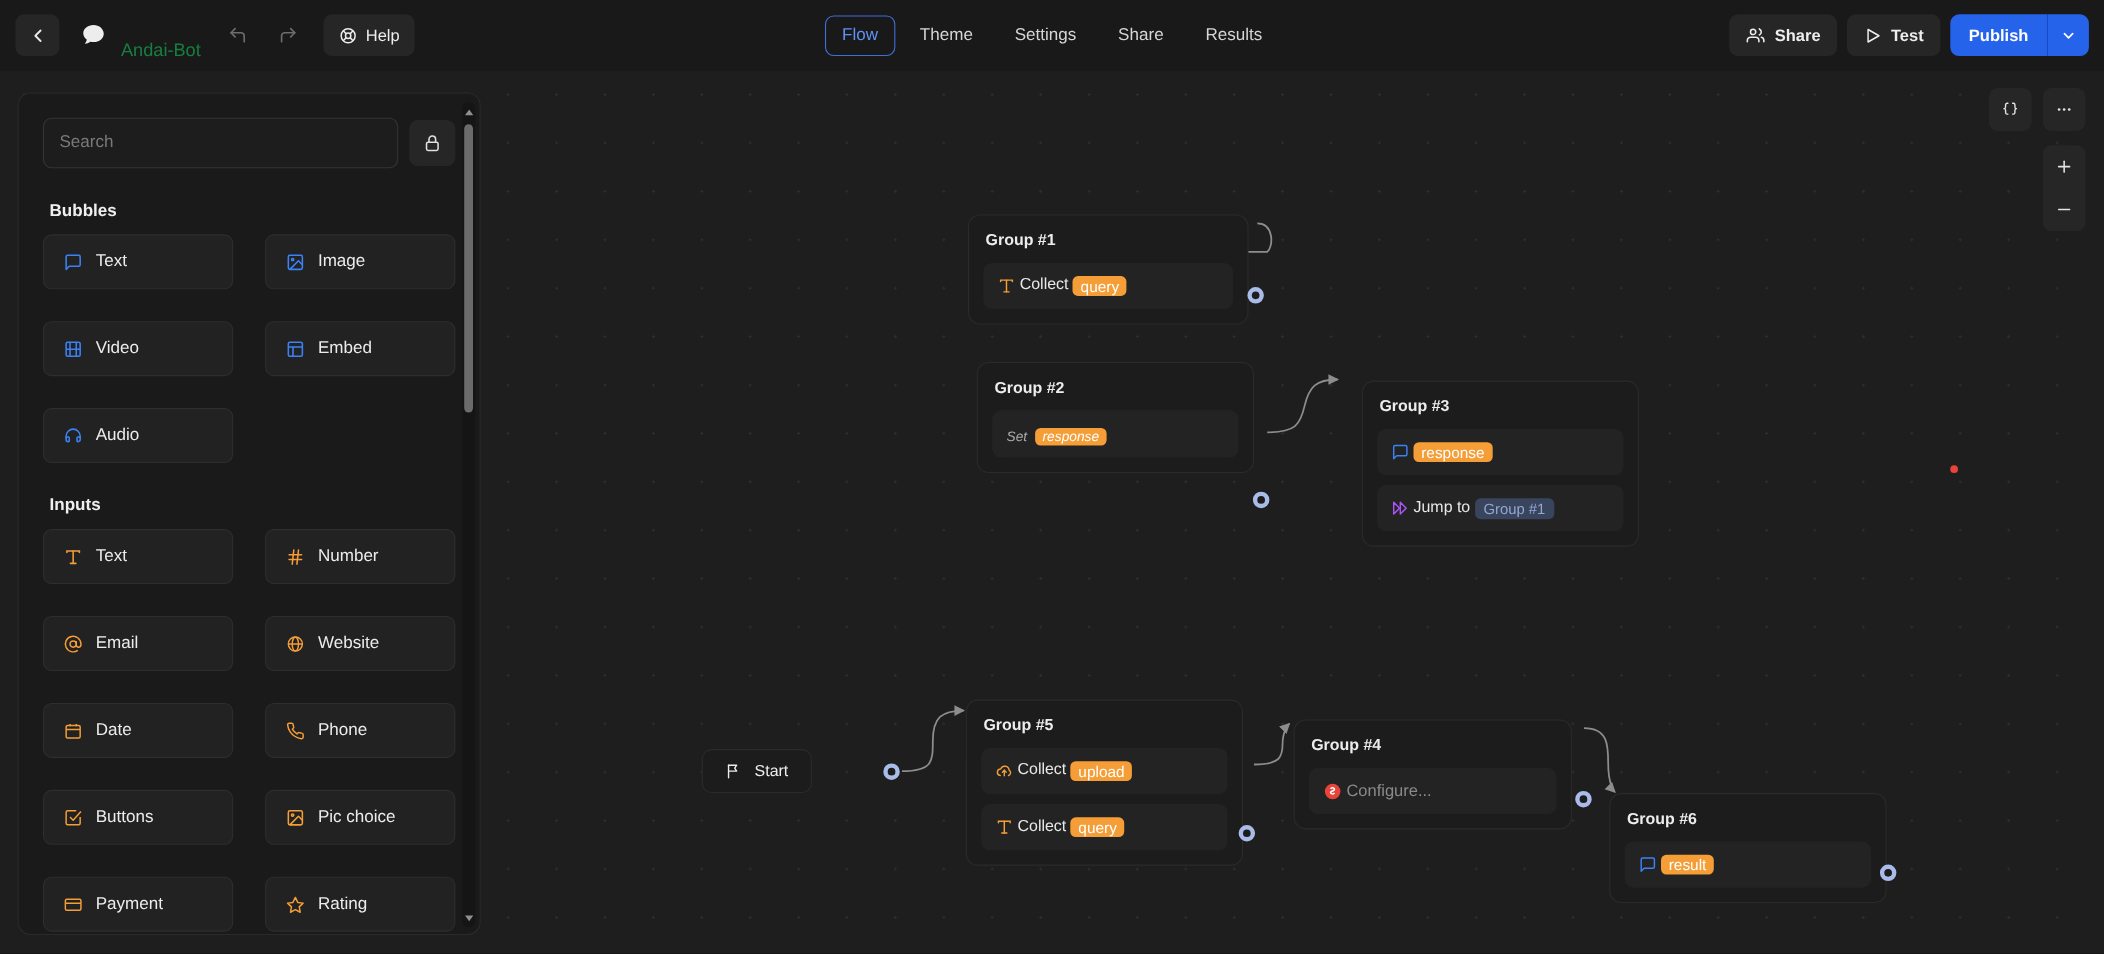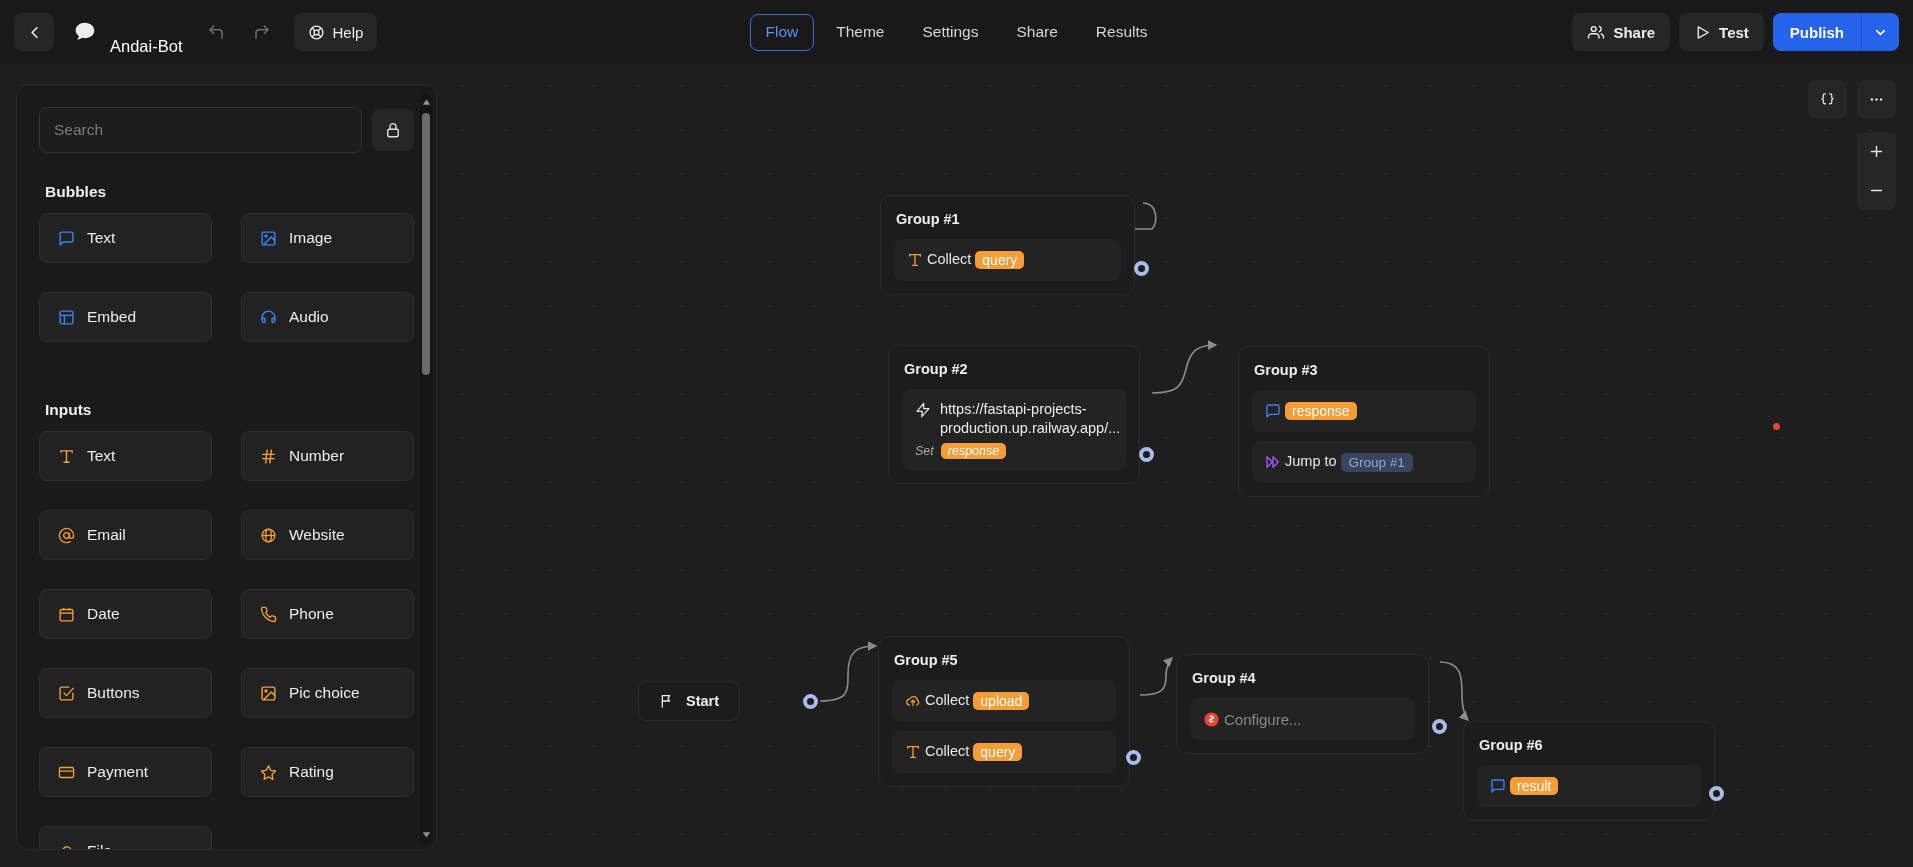--- a/index.html
+++ b/index.html
@@ -21,21 +21,21 @@
   .icon-btn {
     width: 40px; height: 38px; border-radius: 8px; background: #262626;
     display: flex; align-items: center; justify-content: center;
     color: #e8e8e8; cursor: pointer; border: none;
   }
   .icon-btn.ghost { background: transparent; color: #6d6d6d; }
   .bot-avatar {
     width: 30px; height: 30px; margin-left: 10px; margin-right: 4px;
     display: flex; align-items: center; justify-content: center;
   }
-  .bot-title { font-size: 16.5px; font-weight: 400; color: #ffffff; margin-right: 8px; margin-top: 29px; }
+  .bot-title { font-size: 16.5px; font-weight: 400; color: #15803d; margin-right: 8px; margin-top: 29px; }
   .help-btn {
     height: 38px; border-radius: 8px; background: #262626; color: #ededed;
     display: flex; align-items: center; gap: 7px; padding: 0 14px;
     font-size: 15px; cursor: pointer; margin-left: 6px;
   }
 
   .hdr-center {
     position: absolute; left: 50%; transform: translateX(-50%);
     display: flex; align-items: center; gap: 6px;
   }
@@ -146,21 +146,21 @@
   .set-row { display: flex; align-items: center; gap: 7px; margin-top: 5px; }
   .set-label { font-size: 12.5px; color: #a9a9a9; font-style: italic; }
   .url-block { flex-direction: column; align-items: flex-start; gap: 0; padding: 11px 13px; }
   .url-top { display: flex; gap: 9px; align-items: flex-start; }
   .url-text { font-size: 14.5px; color: #ececec; line-height: 1.32; max-width: 168px; }
   .configure-txt { color: #8a8a8a; font-size: 15px; }
 
   .start-node {
     position: absolute; background: #1c1c1c; border: 1px solid #2b2b2b;
     border-radius: 9px; height: 40px; display: flex; align-items: center;
-    gap: 11px; padding: 0 20px; font-size: 14.5px; font-weight: 700; color: #ededed;
+    gap: 11px; padding: 0 20px; font-size: 14.5px; font-weight: 400; color: #ededed;
   }
 
   .port {
     position: absolute; width: 15px; height: 15px; border-radius: 50%;
     background: #1c1c1c; border: 4px solid #a9bbe8; cursor: pointer;
   }
 
   .ctrl-topright { position: absolute; right: 17px; top: 16px; display: flex; gap: 10px; }
   .ctrl-btn {
     width: 39px; height: 39px; border-radius: 8px; background: #262626;
@@ -285,29 +285,23 @@
             <polyline points="4 6 4 4 20 4 20 6"></polyline>
             <line x1="12" y1="4" x2="12" y2="20"></line>
             <line x1="8.5" y1="20" x2="15.5" y2="20"></line>
           </svg>
         <span class="txt">Collect</span>
         <span class="badge-orange">query</span>
       </div>
     </div>
     <div class="port" style="left:1134px; top:197px;"></div>
 
-    <div class="group" style="left:888px; top:281px; width:252px;">
+    <div class="group" style="left:888px; top:265px; width:252px;">
       <div class="group-title">Group #2</div>
       <div class="block url-block">
-        <div class="url-top">
-          <svg width="16" height="16" viewBox="0 0 24 24" fill="none" stroke="#e4e4e4" stroke-width="1.9" stroke-linejoin="round" style="margin-top:2px">
-              <polygon points="13 2 3 14 11 14 10 22 21 10 13 10 13 2"></polygon>
-            </svg>
-          <span class="url-text">https://fastapi-projects-production.up.railway.app/...</span>
-        </div>
         <div class="set-row">
           <span class="set-label">Set</span>
           <span class="badge-orange sm">response</span>
         </div>
       </div>
     </div>
     <div class="port" style="left:1139px; top:383px;"></div>
 
     <div class="group" style="left:1238px; top:282px; width:252px;">
       <div class="group-title">Group #3</div>
@@ -440,20 +434,29 @@
           <svg class="ic-blue" width="17" height="17" viewBox="0 0 24 24" fill="none" stroke="currentColor" stroke-width="2" stroke-linejoin="round">
               <rect x="3" y="3" width="18" height="18" rx="2"></rect>
               <circle cx="8.5" cy="8.5" r="1.5"></circle>
               <polyline points="21 15 16 10 5 21"></polyline>
             </svg>
           <span>Image</span>
         </div>
         <div class="sb-item">
           <svg class="ic-blue" width="17" height="17" viewBox="0 0 24 24" fill="none" stroke="currentColor" stroke-width="2" stroke-linejoin="round">
               <rect x="3" y="3" width="18" height="18" rx="2"></rect>
+              <line x1="8" y1="3" x2="8" y2="21"></line>
+              <line x1="16" y1="3" x2="16" y2="21"></line>
+              <line x1="3" y1="12" x2="21" y2="12"></line>
+            </svg>
+          <span>Video</span>
+        </div>
+        <div class="sb-item">
+          <svg class="ic-blue" width="17" height="17" viewBox="0 0 24 24" fill="none" stroke="currentColor" stroke-width="2" stroke-linejoin="round">
+              <rect x="3" y="3" width="18" height="18" rx="2"></rect>
               <line x1="3" y1="9" x2="21" y2="9"></line>
               <line x1="9" y1="21" x2="9" y2="9"></line>
             </svg>
           <span>Embed</span>
         </div>
         <div class="sb-item">
           <svg class="ic-blue" width="17" height="17" viewBox="0 0 24 24" fill="none" stroke="currentColor" stroke-width="2" stroke-linejoin="round">
               <path d="M3 15v-3a9 9 0 0 1 18 0v3"></path>
               <path d="M21 16.5a2.5 2.5 0 0 1-2.5 2.5H18a1 1 0 0 1-1-1v-4a1 1 0 0 1 1-1h3z"></path>
               <path d="M3 16.5A2.5 2.5 0 0 0 5.5 19H6a1 1 0 0 0 1-1v-4a1 1 0 0 0-1-1H3z"></path>

